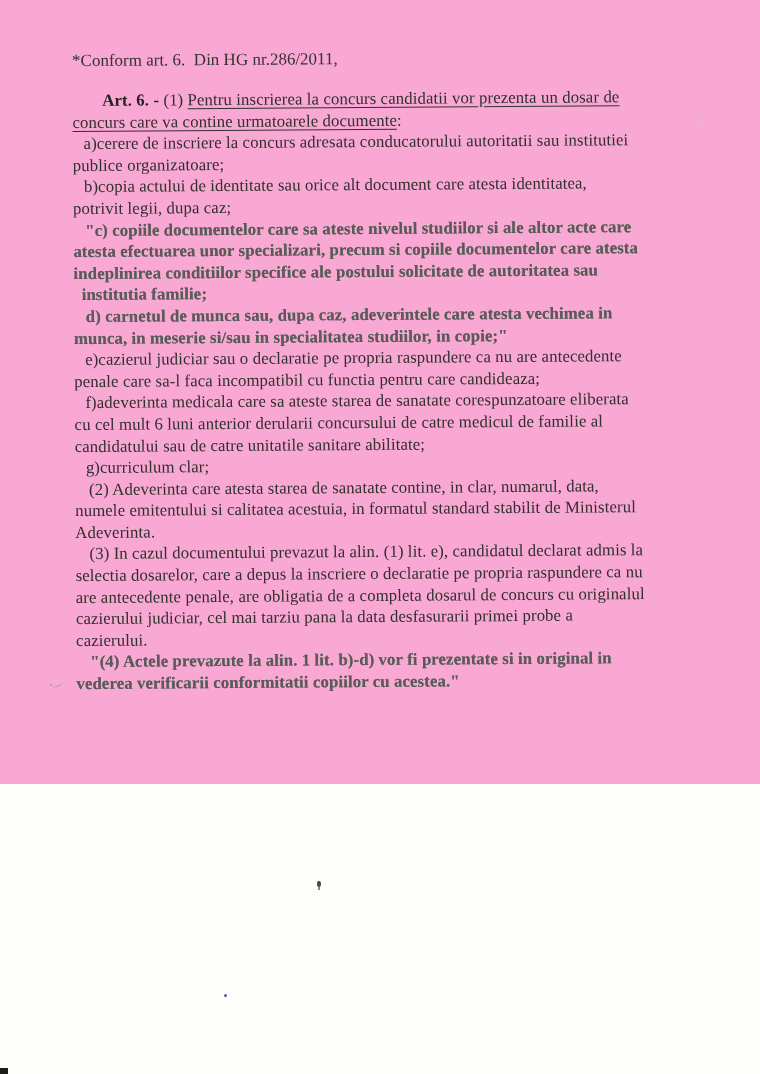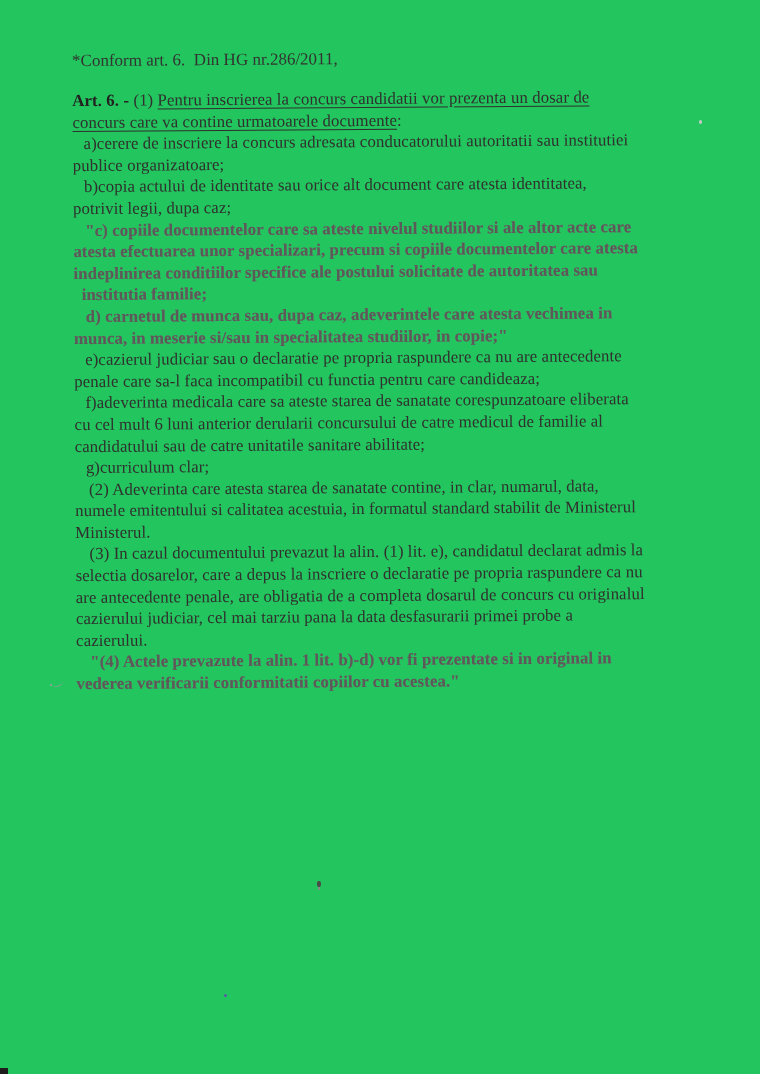--- a/index.html
+++ b/index.html
@@ -6,22 +6,22 @@
     margin: 0;
     padding: 0;
     width: 760px;
     height: 1074px;
     overflow: hidden;
     background: #fdfdfc;
   }
   .page {
     position: relative;
     width: 760px;
-    height: 1074px;
-    background: #22c55e;
+    height: 784px;
+    background: #f9a8d4;
     font-family: "Liberation Serif", "DejaVu Serif", serif;
     color: #2f2f2f;
   }
   .scan-tilt {
     position: absolute;
     left: 0;
     top: 0;
     width: 760px;
     transform: rotate(-0.4deg);
     transform-origin: 80px 60px;
@@ -42,21 +42,21 @@
     width: 660px;
   }
   .para { margin: 0; padding: 0; }
   .line {
     white-space: pre;
     font-size: 16.8px;
     line-height: 21.6px;
     letter-spacing: 0.1px;
   }
   .line span { color: #30302e; }
-  .line .b { font-weight: bold; }
+  .line .b { font-weight: bold; margin-left: 30px; }
   .line .u { text-decoration: underline; text-underline-offset: 3px; text-decoration-thickness: 1px; }
   .para.quoted .line span {
     font-weight: bold;
     color: #5a5a58;
     text-shadow: 0 0 0.6px #7a7a78;
   }
   .para.intro .line span.b { color: #222220; }
   
   .artifact { position: absolute; }
   .pencil-mark {
@@ -141,21 +141,21 @@
           <div class="line" style="padding-left: 11px;"><span>f)adeverinta medicala care sa ateste starea de sanatate corespunzatoare eliberata</span></div>
           <div class="line"><span>cu cel mult 6 luni anterior derularii concursului de catre medicul de familie al</span></div>
           <div class="line"><span>candidatului sau de catre unitatile sanitare abilitate;</span></div>
         </div>
         <div class="para ">
           <div class="line" style="padding-left: 11px;"><span>g)curriculum clar;</span></div>
         </div>
         <div class="para ">
           <div class="line" style="padding-left: 14px;"><span>(2) Adeverinta care atesta starea de sanatate contine, in clar, numarul, data,</span></div>
           <div class="line"><span>numele emitentului si calitatea acestuia, in formatul standard stabilit de Ministerul</span></div>
-          <div class="line"><span>Ministerul.</span></div>
+          <div class="line"><span>Adeverinta.</span></div>
         </div>
         <div class="para ">
           <div class="line" style="padding-left: 14px;"><span>(3) In cazul documentului prevazut la alin. (1) lit. e), candidatul declarat admis la</span></div>
           <div class="line"><span>selectia dosarelor, care a depus la inscriere o declaratie pe propria raspundere ca nu</span></div>
           <div class="line"><span>are antecedente penale, are obligatia de a completa dosarul de concurs cu originalul</span></div>
           <div class="line"><span>cazierului judiciar, cel mai tarziu pana la data desfasurarii primei probe a</span></div>
           <div class="line"><span>cazierului.</span></div>
         </div>
         <div class="para quoted">
           <div class="line" style="padding-left: 14px;"><span>"(4) Actele prevazute la alin. 1 lit. b)-d) vor fi prezentate si in original in</span></div>

